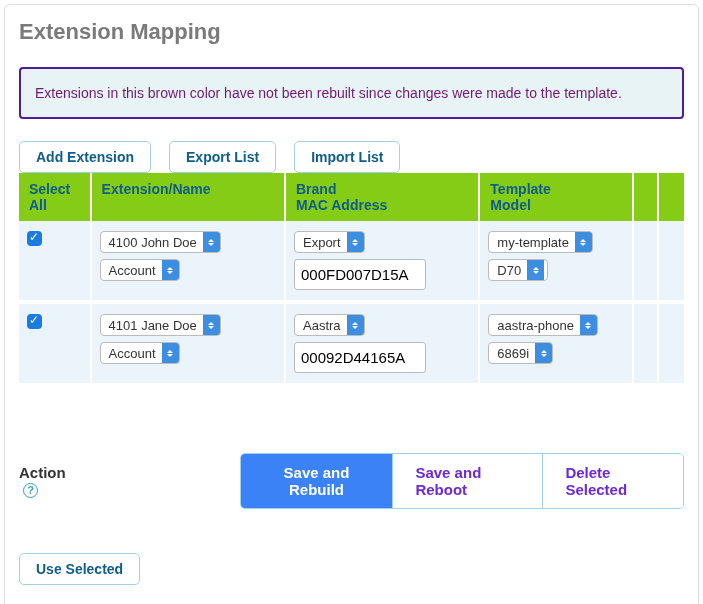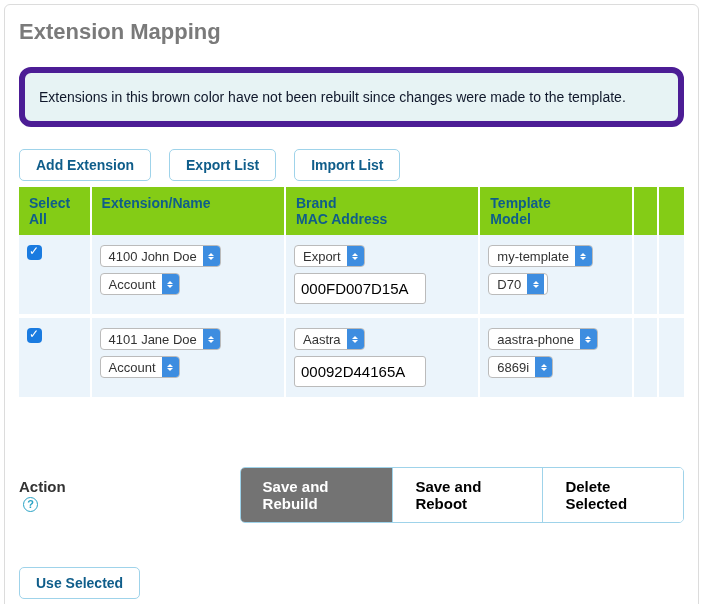--- a/index.html
+++ b/index.html
@@ -18,31 +18,30 @@
     padding: 12px 14px 28px;
   }
   .title {
     font-size: 22px;
     font-weight: 700;
     color: #7a7a7a;
     margin: 2px 0 22px 0;
   }
   .notice {
     background: #e7f3f4;
-    border: 6px solid #4c1d95;
-    border-radius: 12px;
-    color: #0f172a;
+    border: 2px solid #4c1d95;
+    border-radius: 4px;
+    color: #701a75;
     padding: 16px 14px;
     margin-bottom: 22px;
     font-size: 14px;
   }
   .toolbar {
     display: flex;
     gap: 18px;
-    margin-bottom: 6px;
   }
   .btn {
     display: inline-flex;
     align-items: center;
     justify-content: center;
     padding: 7px 16px;
     border-radius: 5px;
     border: 1px solid #9fd3ea;
     background: #fff;
     color: #0f5d8a;
@@ -54,27 +53,27 @@
   .segment {
     display: inline-flex;
     border: 1px solid #9fd3ea;
     border-radius: 5px;
     overflow: hidden;
   }
   .segment .seg-btn {
     padding: 10px 22px;
     font-weight: 700;
     font-size: 15px;
-    color: #000000;
+    color: #6d28d9;
     background: #fff;
     cursor: pointer;
     border-right: 1px solid #9fd3ea;
   }
   .segment .seg-btn:last-child { border-right: none; }
-  .segment .seg-btn.active { background: #737373; color: #fff; }
+  .segment .seg-btn.active { background: #3b82f6; color: #fff; text-align: center; }
 
   table.grid {
     width: 100%;
     border-collapse: collapse;
     border-spacing: 0;
   }
   table.grid th {
     background: #84cc16;
     color: #0f5d8a;
     font-weight: 700;

